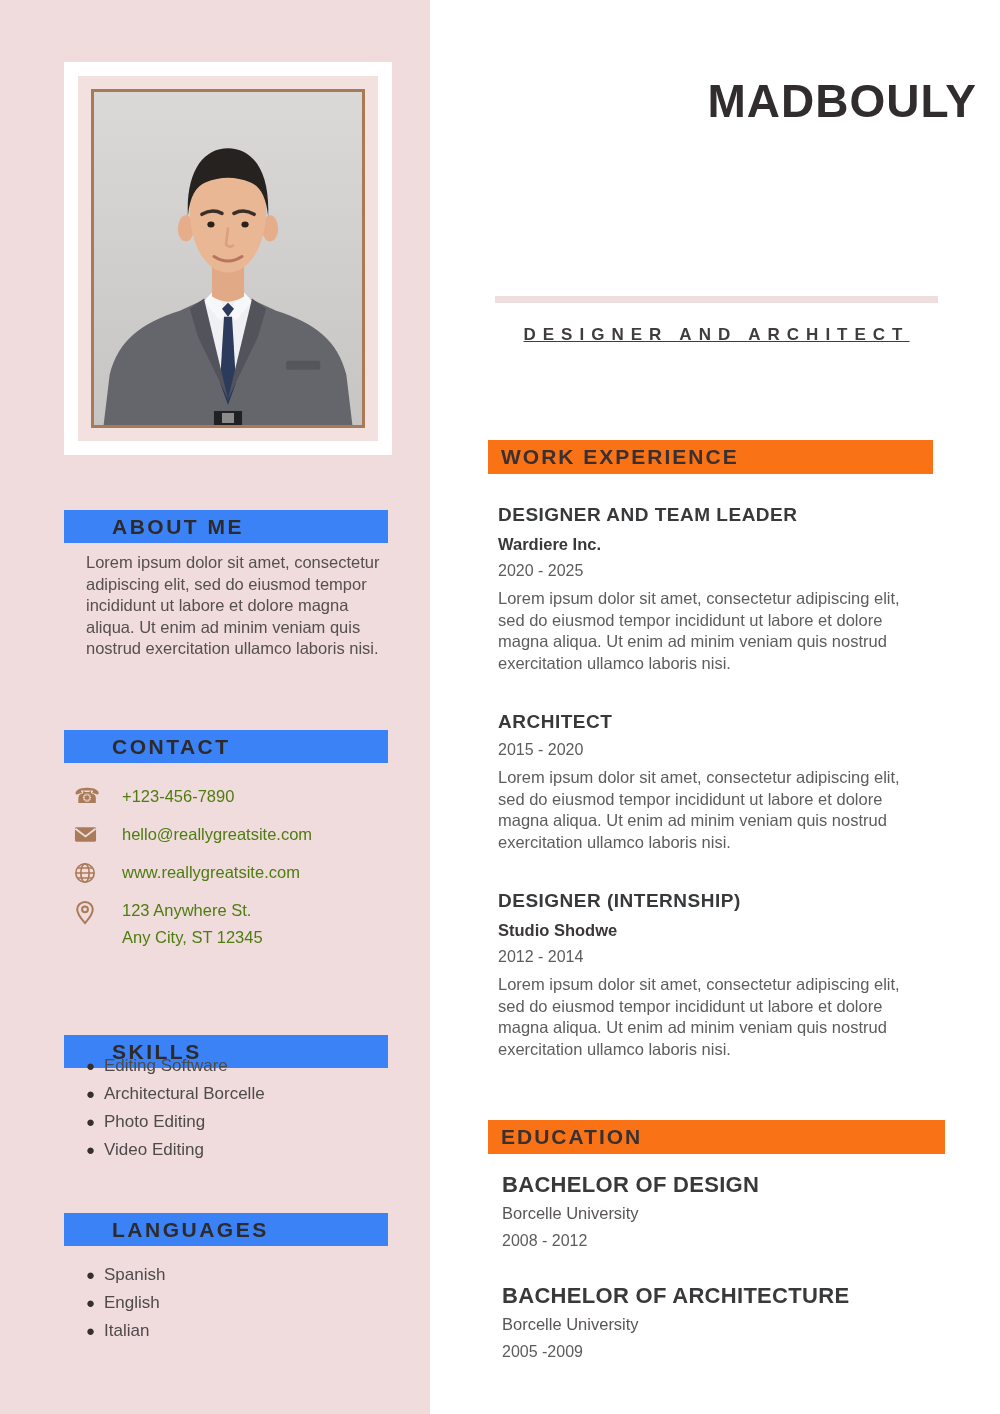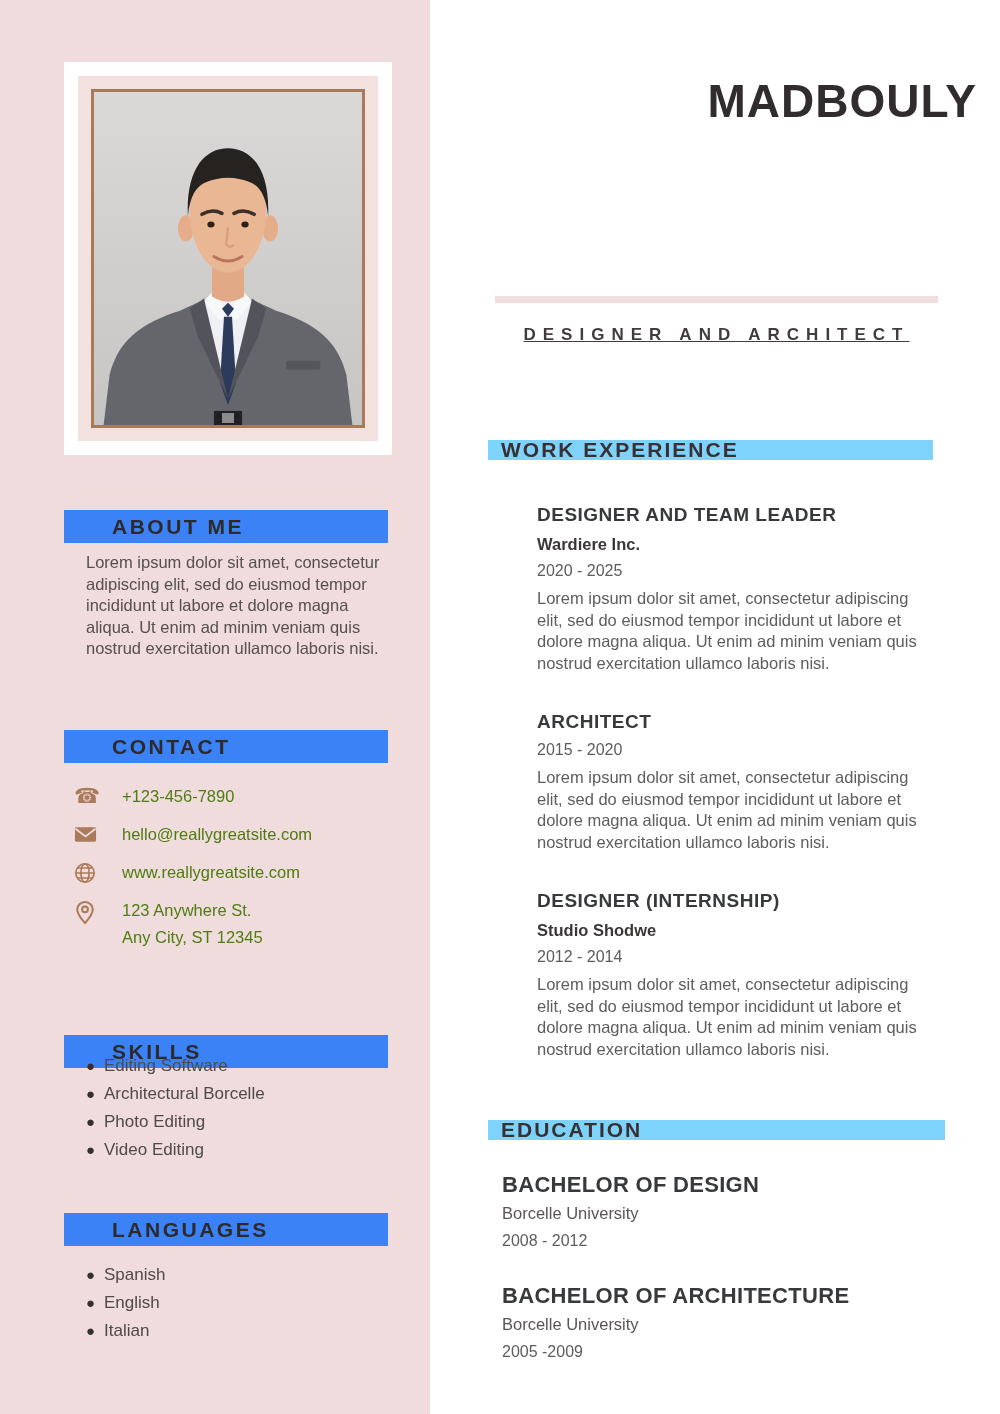--- a/index.html
+++ b/index.html
@@ -41,28 +41,28 @@
   
   .name-block{position:absolute;right:23px;top:78px;text-align:right;}
   .first-name{font-family:cursive,"DejaVu Serif",serif;font-style:italic;font-weight:400;
               font-size:96px;line-height:118px;color:#2e2a2b;}
   .last-name{font-size:46px;font-weight:800;letter-spacing:1px;color:#312d2e;margin-top:-4px;
              font-family:"Liberation Sans",sans-serif;}
   .divider{position:absolute;left:495px;top:296px;width:443px;height:7px;background:#f0dede;}
   .tagline{position:absolute;left:495px;top:325px;width:443px;text-align:center;
            font-size:17px;font-weight:bold;letter-spacing:7px;color:#413c3e;white-space:nowrap;text-decoration:underline;}
 
-  .section-bar{position:absolute;height:20px;background:#7dd3fc;display:flex;align-items:center;
+  .section-bar{position:absolute;height:34px;background:#f97316;display:flex;align-items:center;
                box-sizing:border-box;padding-left:13px;font-size:21px;font-weight:bold;
                letter-spacing:2px;color:#3a3032;}
   .section-bar.work{left:488px;top:440px;width:445px;}
   .section-bar.education{left:488px;top:1120px;width:457px;}
 
   .jobs{position:absolute;left:498px;top:504px;width:426px;}
-  .job{margin-bottom:37px;margin-left:39px;}
+  .job{margin-bottom:37px;}
   .job h3{margin:0;font-size:19px;font-weight:bold;letter-spacing:0.5px;color:#37393b;}
   .job h4{margin:9px 0 0 0;font-size:16.5px;font-weight:bold;color:#3b3737;}
   .job .dates{margin-top:8px;font-size:16px;color:#5c5c5c;}
   .job p{margin:8px 0 0 0;font-size:16.5px;line-height:21.5px;color:#5d5d5d;}
 
   .edu{position:absolute;left:502px;top:1172px;width:420px;}
   .edu-entry{margin-bottom:33px;}
   .edu-entry h3{margin:0;font-size:22px;font-weight:bold;letter-spacing:0.3px;color:#37393b;}
   .edu-entry .school{margin-top:6px;font-size:16.5px;color:#5a5555;}
   .edu-entry .dates{margin-top:9px;font-size:16px;color:#5c5c5c;}

